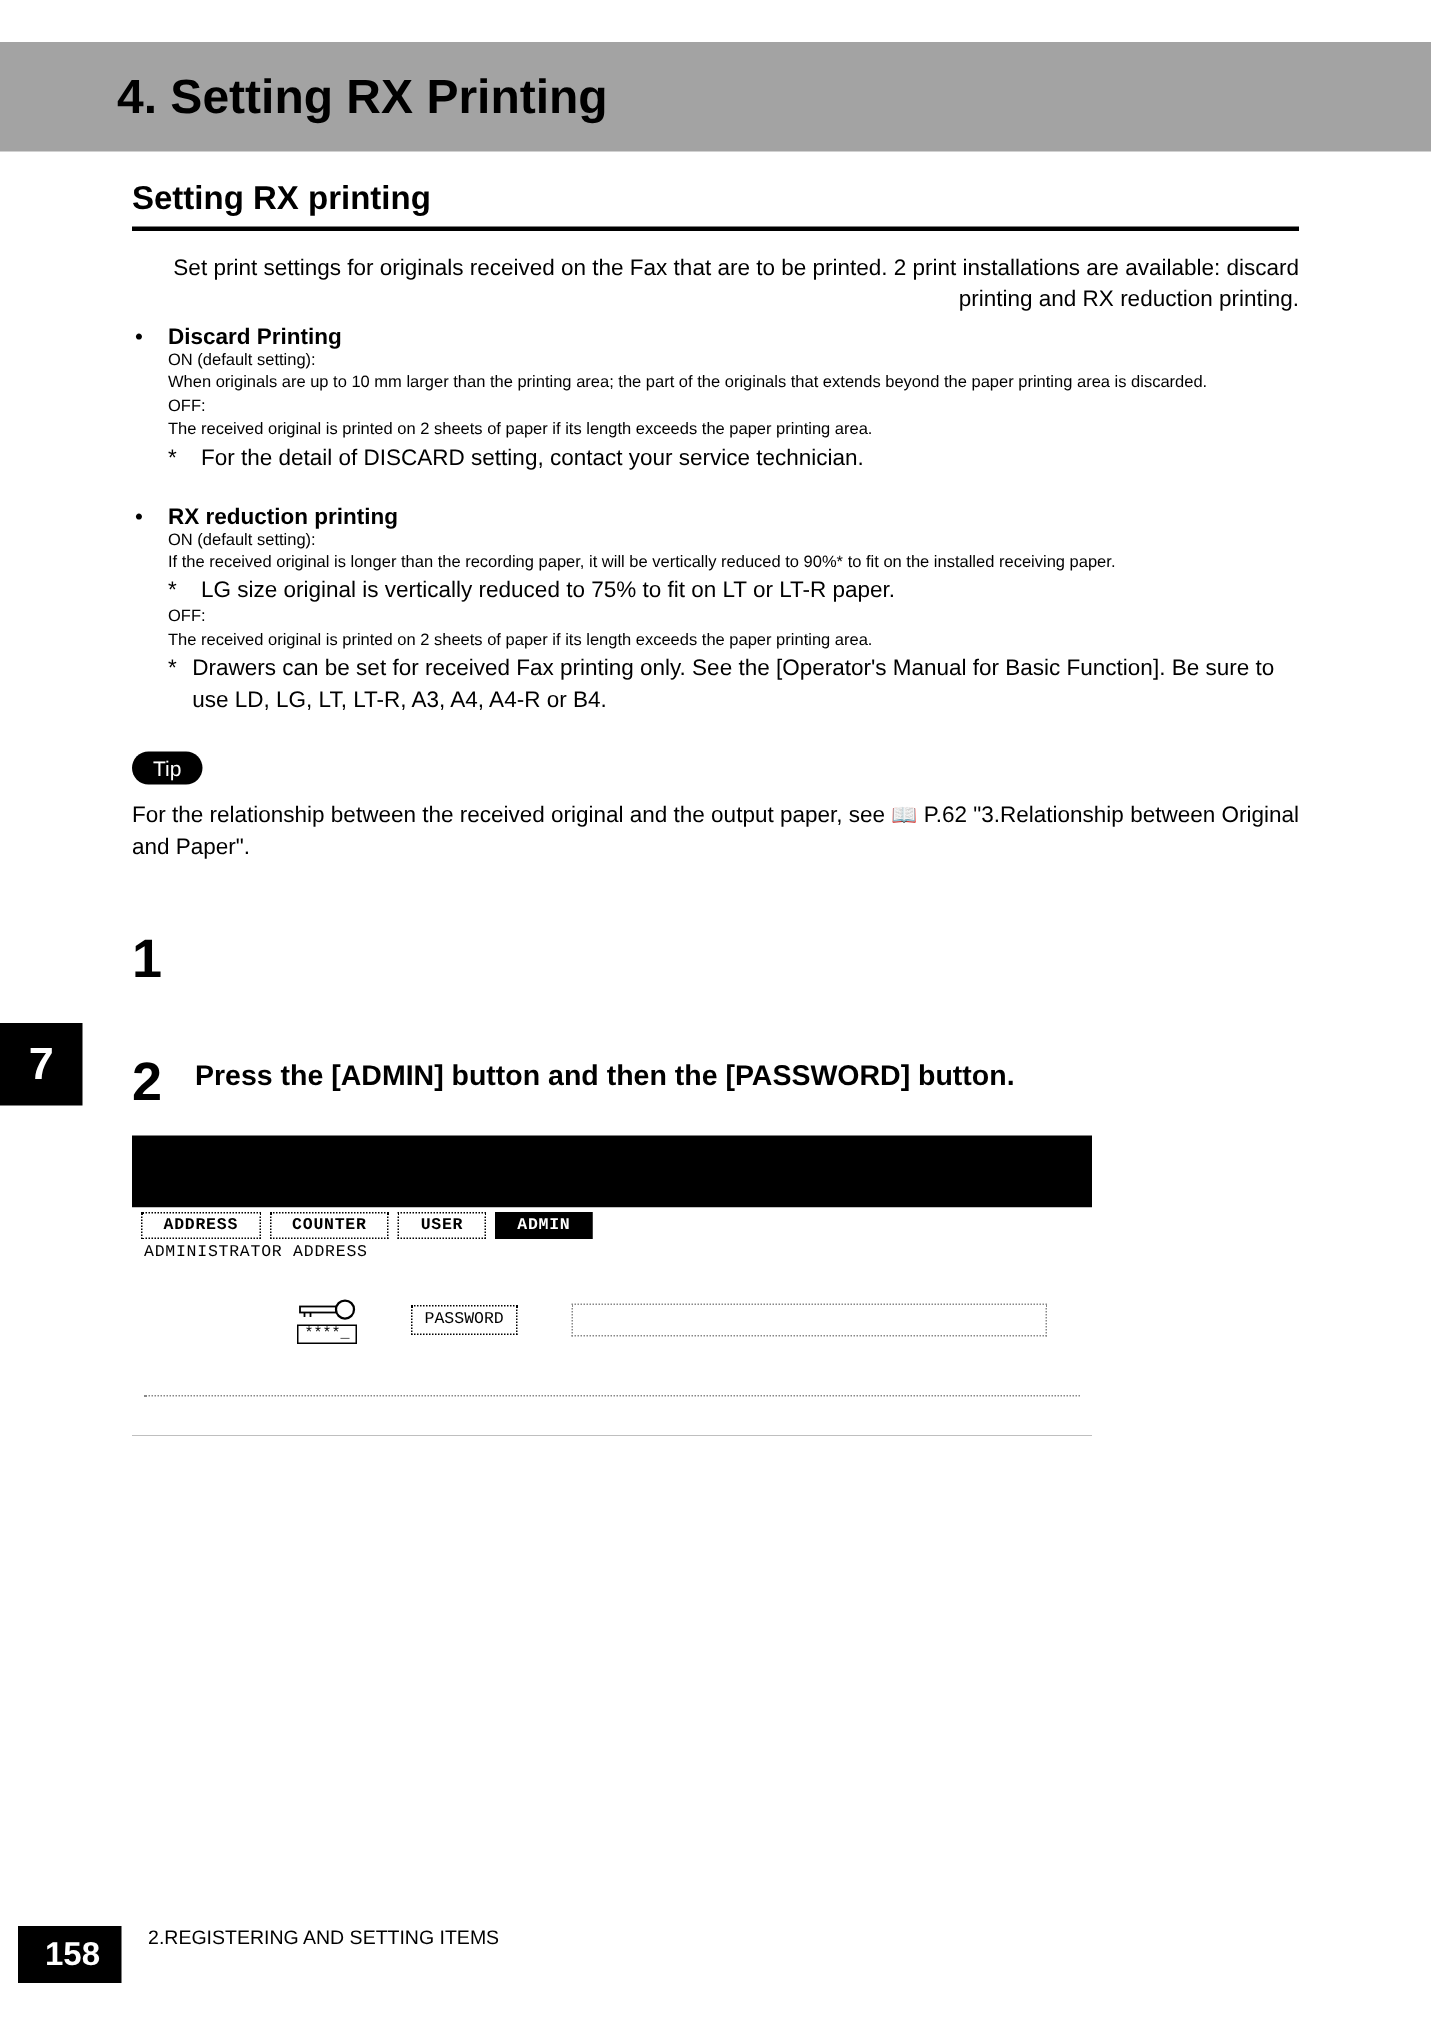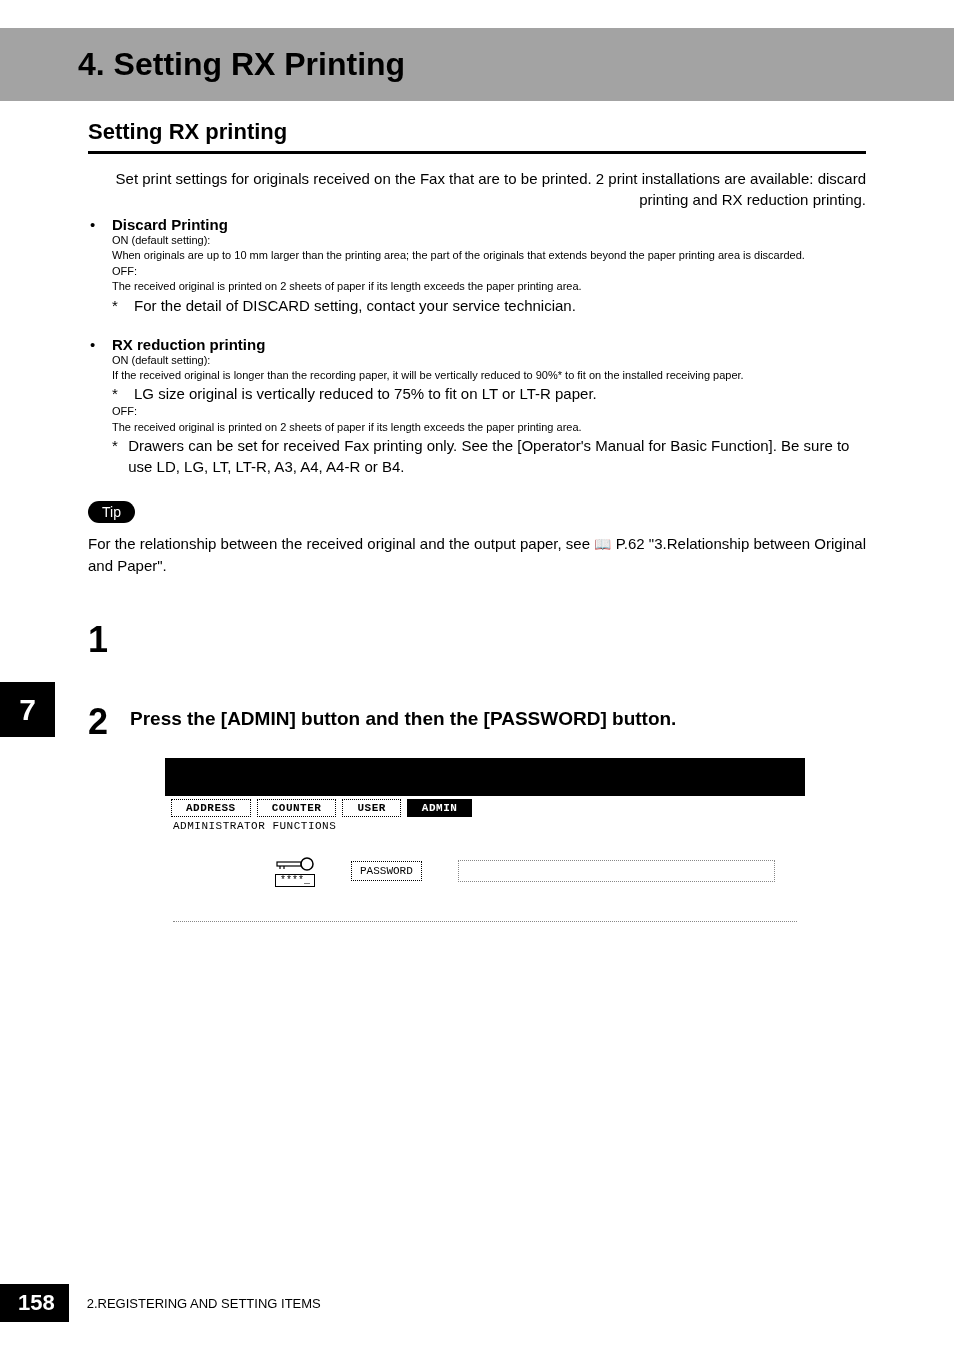--- a/index.html
+++ b/index.html
@@ -119,25 +119,24 @@
       height: 55px;
       background: #000;
       color: #fff;
       font-size: 30px;
       font-weight: bold;
       display: flex;
       align-items: center;
       justify-content: center;
     }
     .screenshot-box {
-      margin-left: 77px;
       margin-top: 18px;
       width: 640px;
       background: #000;
-      padding-top: 38px;
+      padding-top: 48px;
     }
     .screen-inner {
       background: #fff;
     }
     .tabs-row {
       display: flex;
       gap: 6px;
       padding: 3px 6px 0 6px;
       background: #fff;
     }
@@ -200,23 +199,23 @@
     .dotted-line {
       border-top: 1px dotted #888;
       margin: 18px 8px 0 8px;
     }
     .screen-bottom-pad {
       height: 26px;
     }
     .footer {
       position: absolute;
       bottom: 26px;
-      left: 0;
-      display: flex;
-      align-items: center;
+      left: 12px;
+      display: flex;
+      align-items: flex-start;
     }
     .page-num-box {
       background: #000;
       color: #fff;
       font-size: 22px;
       font-weight: bold;
       padding: 6px 14px 6px 18px;
     }
     .footer-text {
       font-size: 13px;
@@ -284,21 +283,21 @@
   </div>
 
   <div class="screenshot-box">
     <div class="screen-inner">
       <div class="tabs-row">
         <div class="tab">ADDRESS</div>
         <div class="tab">COUNTER</div>
         <div class="tab">USER</div>
         <div class="tab active">ADMIN</div>
       </div>
-      <div class="admin-label">ADMINISTRATOR FUNCTIONS</div>
+      <div class="admin-label">ADMINISTRATOR ADDRESS</div>
       <div class="pw-row">
         <div class="key-icon-wrap">
           <svg class="key-svg" viewBox="0 0 40 18">
             <circle cx="32" cy="9" r="6" fill="none" stroke="#000" stroke-width="1.5"></circle>
             <rect x="2" y="7" width="24" height="4" fill="none" stroke="#000" stroke-width="1.2"></rect>
             <line x1="5" y1="11" x2="5" y2="14" stroke="#000" stroke-width="1.2"></line>
             <line x1="9" y1="11" x2="9" y2="14" stroke="#000" stroke-width="1.2"></line>
           </svg>
           <div class="key-label">****_</div>
         </div>

